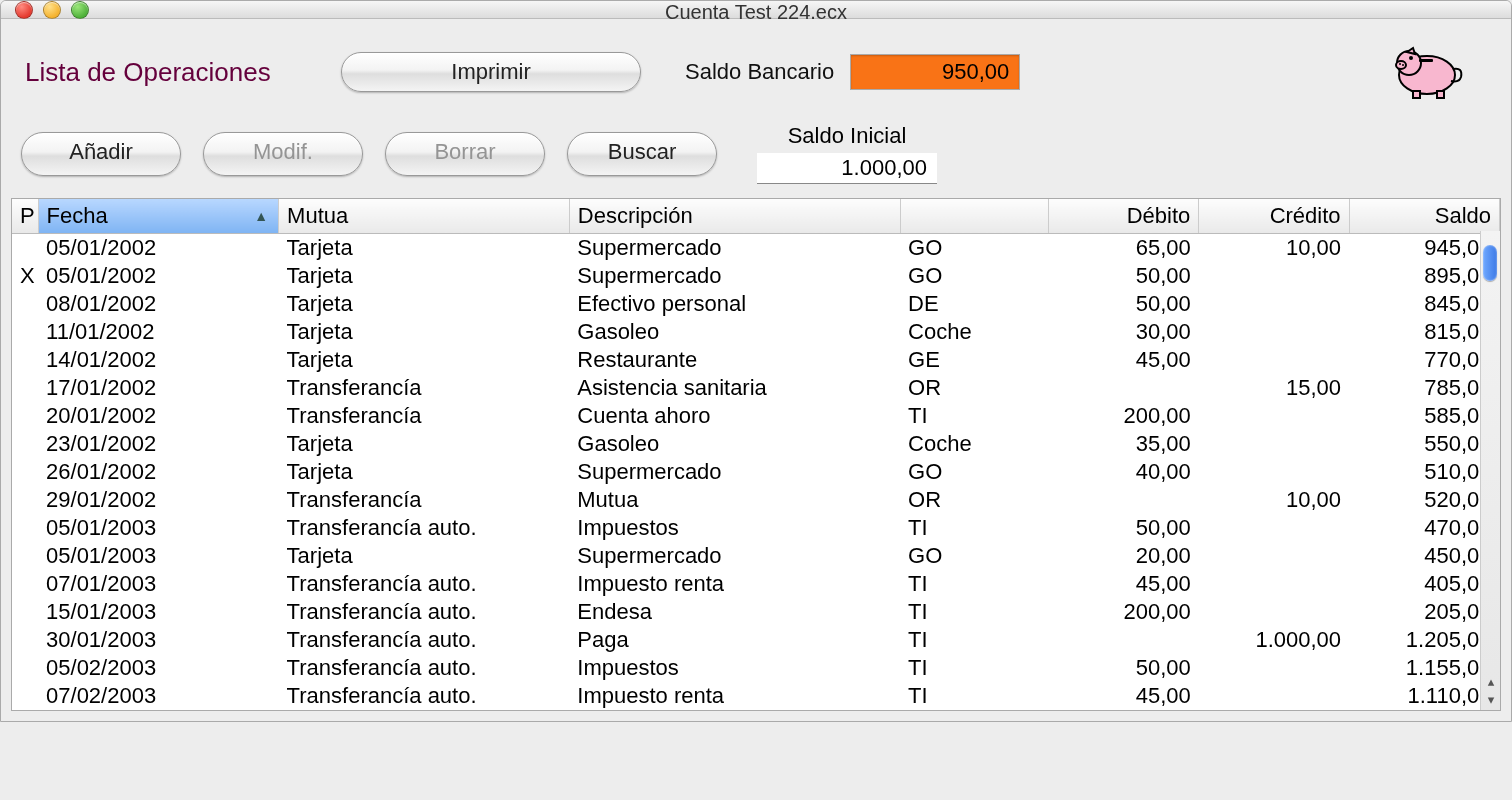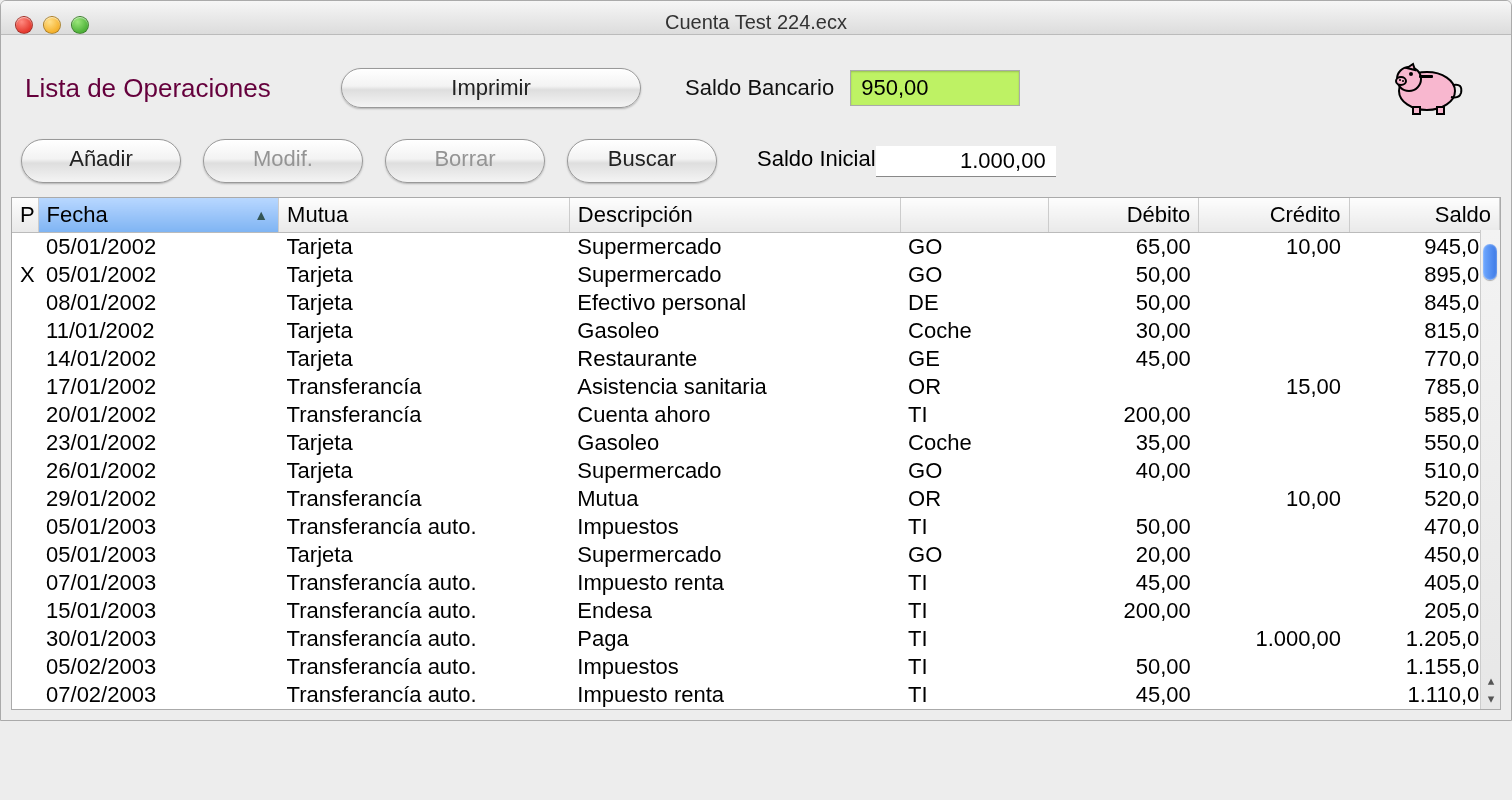--- a/index.html
+++ b/index.html
@@ -11,25 +11,25 @@
     user-select: none;
   }
   .window {
     width: 1512px;
     background: #ededed;
     border: 1px solid #aaa;
     border-radius: 6px 6px 0 0;
     overflow: hidden;
   }
   .titlebar {
-    height: 34px;
+    height: 18px;
     background: linear-gradient(#f6f6f6, #dcdcdc);
     border-bottom: 1px solid #bbb;
     display: flex;
-    align-items: flex-end;
+    align-items: flex-start;
     position: relative;
   }
   .traffic {
     display: flex;
     gap: 10px;
     padding-left: 14px;
   }
   .traffic-dot {
     width: 18px; height: 18px; border-radius: 50%;
     border: 1px solid rgba(0,0,0,.3);
@@ -72,42 +72,42 @@
   .aqua-btn.disabled { color: #949494; }
   .print-btn { width: 300px; }
   .label-right {
     font-size: 22px;
     color: #111;
     margin-left: 28px;
     text-align: right;
   }
   .value-box {
     font-size: 22px;
-    background: #bef264;
+    background: #f97316;
     border: 1px solid #aaa;
     box-shadow: inset 0 1px 2px rgba(0,0,0,.2);
     padding: 4px 10px;
-    text-align: left;
+    text-align: right;
     min-width: 170px;
   }
   .pig-wrap {
     margin-left: auto;
     padding-right: 20px;
   }
   .toolbar-row {
     display: flex;
     align-items: center;
     gap: 22px;
     padding: 14px 20px 8px 20px;
   }
   .toolbar-row .aqua-btn { width: 160px; height: 44px; }
   .toolbar-row .btn-wide { width: 290px; }
   .initial-wrap {
     display: flex;
-    flex-direction: row;
+    flex-direction: column;
     align-items: center;
     margin-left: 18px;
   }
   .initial-label { font-size: 22px; margin-bottom: 4px; }
   .initial-val {
     font-size: 22px;
     background: #fff;
     border-bottom: 1px solid #888;
     text-align: right;
     padding: 2px 10px;

